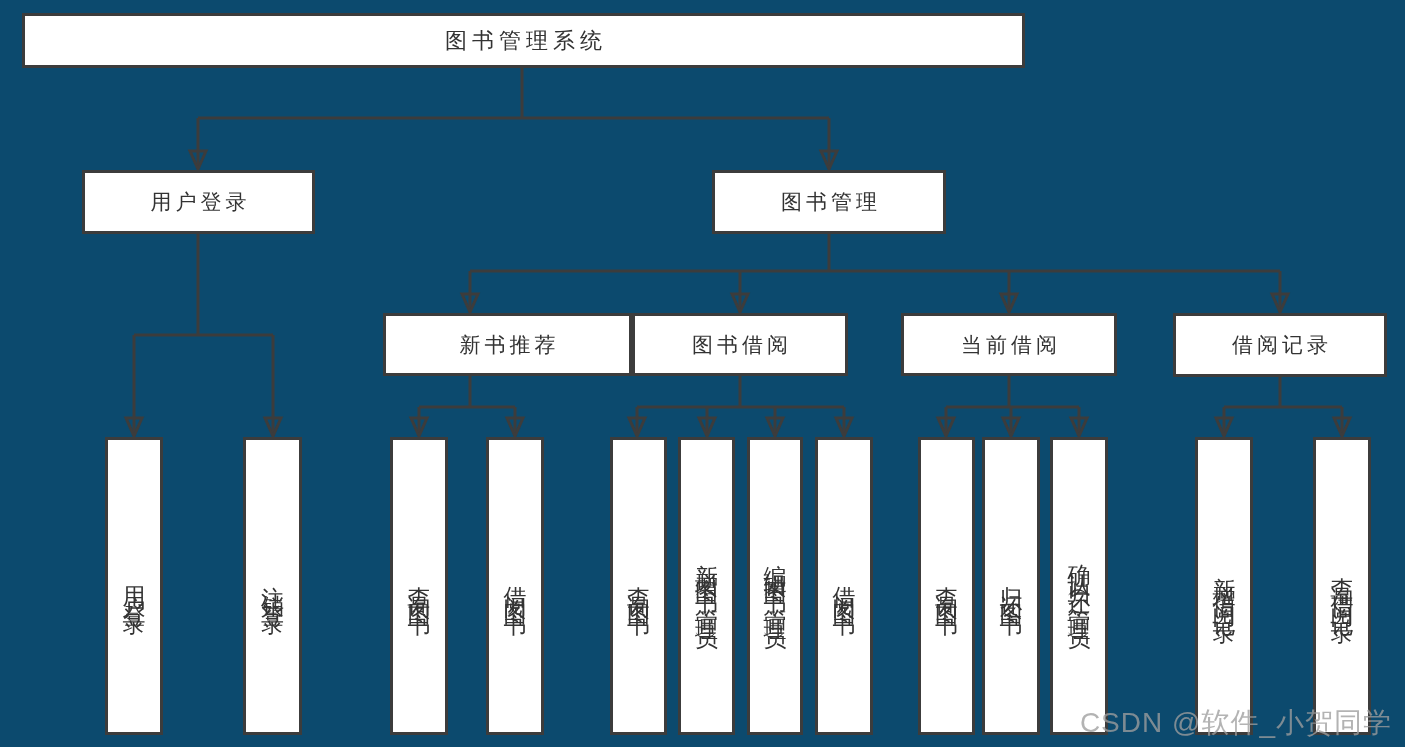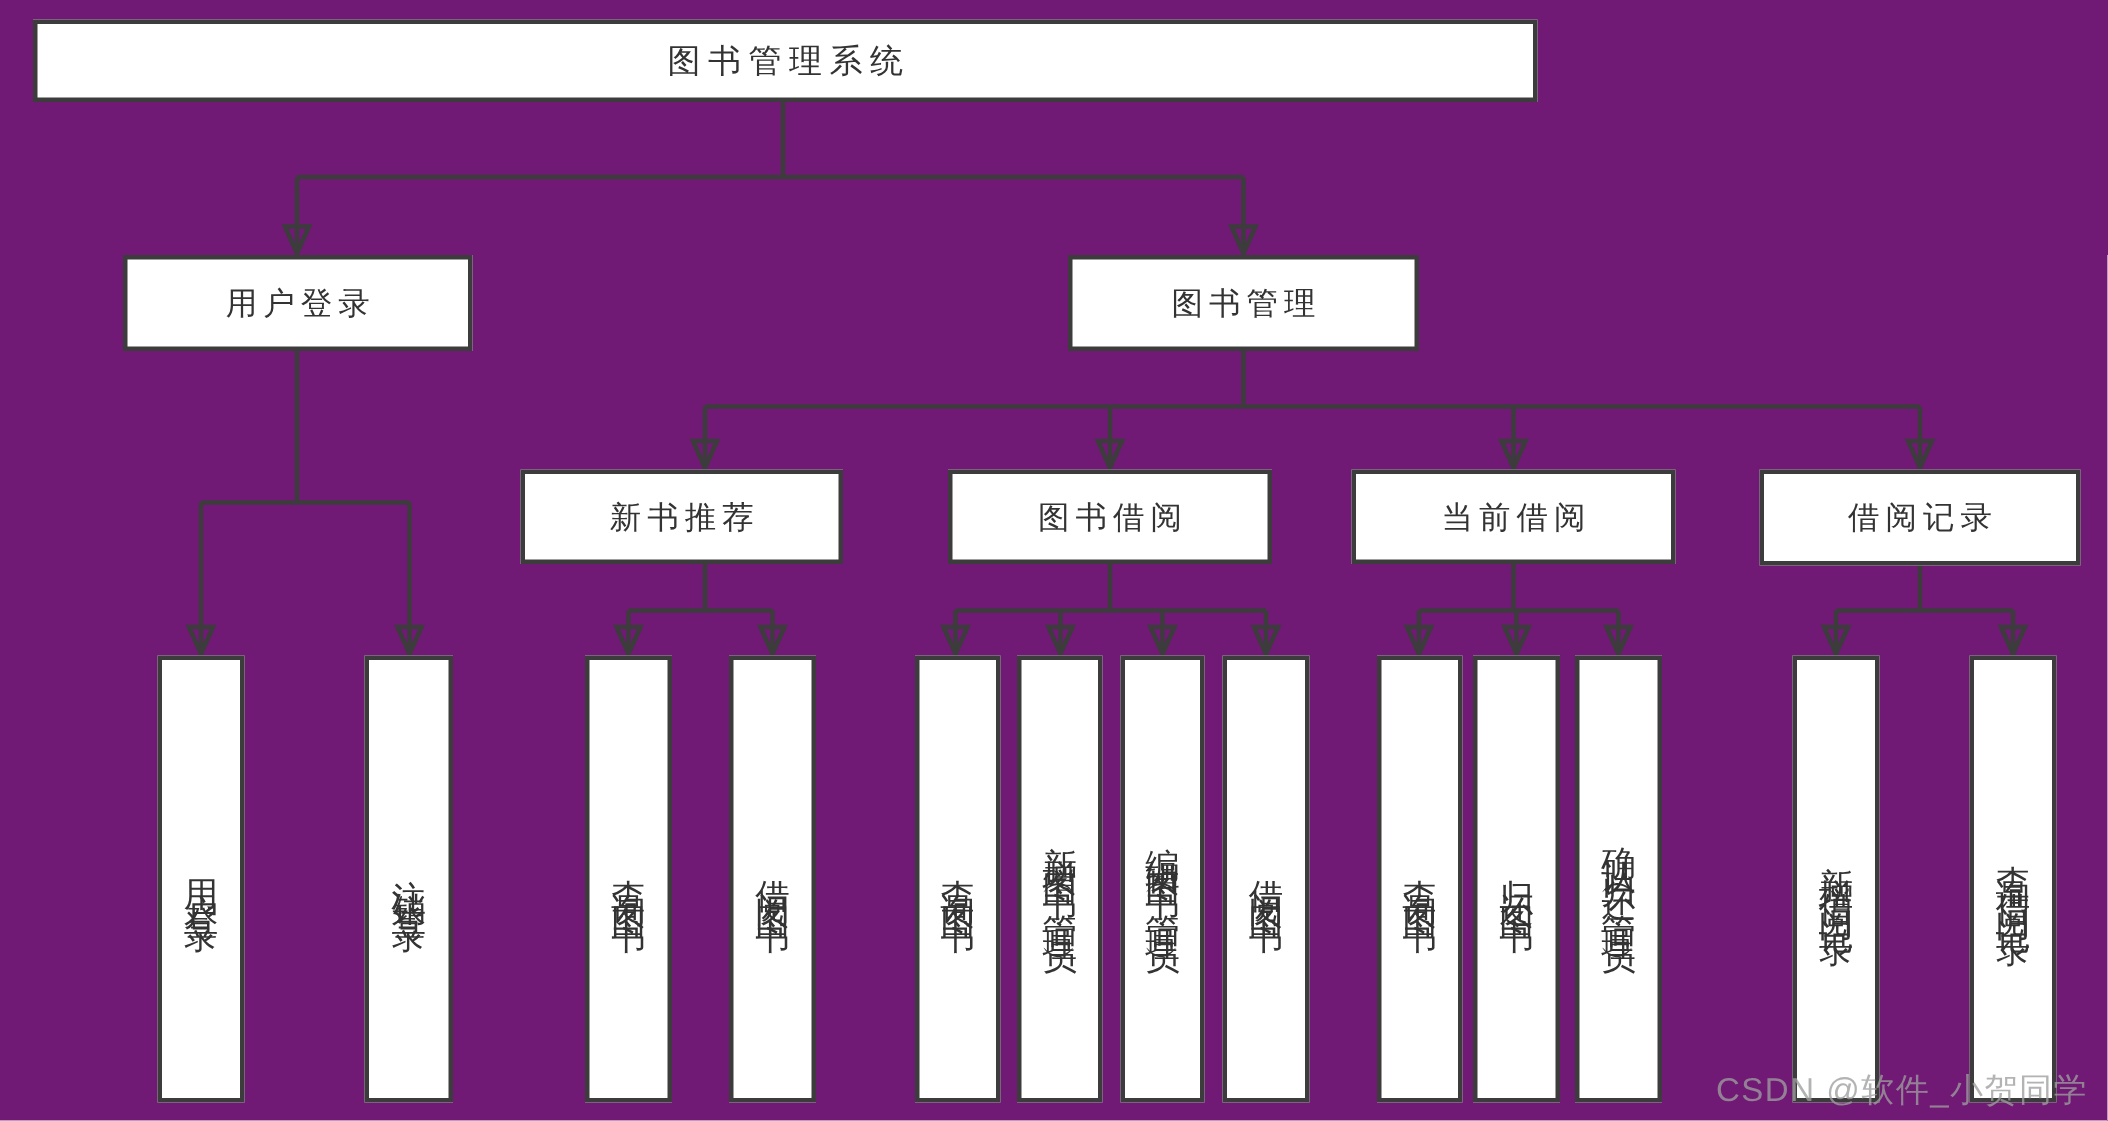--- a/index.html
+++ b/index.html
@@ -4,21 +4,21 @@
 <style>
   html, body {
     margin: 0;
     padding: 0;
     background: #ffffff;
   }
   .canvas {
     position: relative;
     width: 1405px;
     height: 747px;
-    background: #701a75;
+    background: #0c4a6e;
     font-family: "Liberation Sans", "DejaVu Sans", sans-serif;
     overflow: hidden;
   }
   .connectors {
     position: absolute;
     left: 0;
     top: 0;
     pointer-events: none;
   }
   .connectors path {
@@ -57,21 +57,21 @@
     text-orientation: mixed;
     font-size: 23px;
     line-height: 1;
     letter-spacing: 9px;
     white-space: nowrap;
   }
   .watermark {
     position: absolute;
     right: 13px;
     bottom: 5px;
-    font-size: 22px;
+    font-size: 28px;
     letter-spacing: 1px;
     color: rgba(158, 158, 158, 0.78);
     white-space: nowrap;
     pointer-events: none;
     z-index: 5;
   }
 </style>
 </head>
 <body>
 
@@ -136,21 +136,21 @@
     <span class="lbl">图书管理系统</span>
   </div>
 
   <div class="node hnode" style="left:82px; top:170px; width:233px; height:64px;">
     <span class="lbl">用户登录</span>
   </div>
   <div class="node hnode" style="left:712px; top:170px; width:234px; height:64px;text-align:center;">
     <span class="lbl">图书管理</span>
   </div>
 
-  <div class="node hnode" style="left:347px; top:313px; width:215px; height:63px;">
+  <div class="node hnode" style="left:383px; top:313px; width:249px; height:63px;">
     <span class="lbl">新书推荐</span>
   </div>
   <div class="node hnode" style="left:901px; top:313px; width:216px; height:63px;">
     <span class="lbl">当前借阅</span>
   </div>
   <div class="node hnode" style="left:632px; top:313px; width:216px; height:63px;">
     <span class="lbl">图书借阅</span>
   </div>
   <div class="node hnode" style="left:1173px; top:313px; width:214px; height:64px;">
     <span class="lbl">借阅记录</span>

